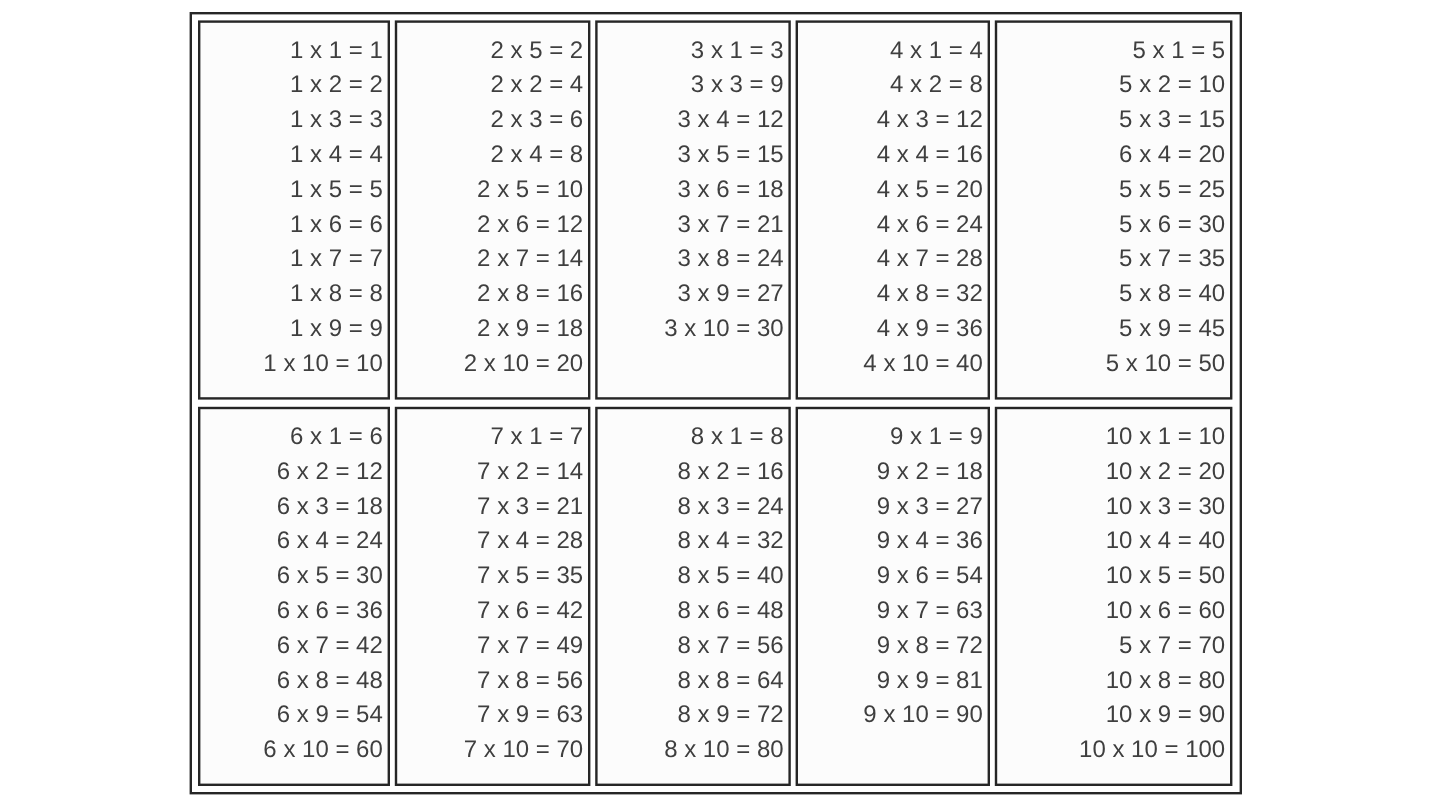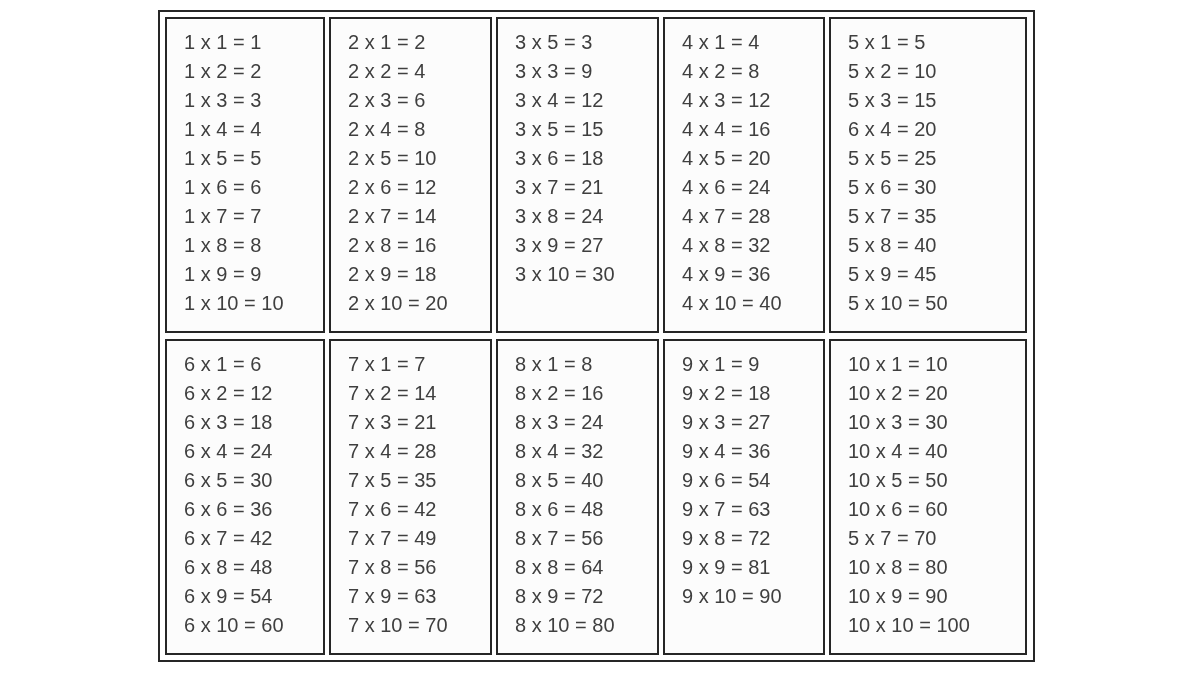--- a/index.html
+++ b/index.html
@@ -24,20 +24,21 @@
   .grid {
     width: 100%;
     height: 100%;
     box-sizing: border-box;
     display: grid;
     grid-template-columns: 160px 163px 163px 162px 198px;
     grid-template-rows: 1fr 1fr;
     column-gap: 4px;
     row-gap: 6px;
     padding: 5px;
+    text-align: right;
   }
   .cell {
     box-sizing: border-box;
     border: 2px solid var(--border-color, #262626);
     background: var(--cell-bg, #fcfcfc);
     padding: 9px 4px 4px 17px;
     color: var(--text-color, #3f3f3f);
     font-size: 20px;
     line-height: 29px;
     white-space: nowrap;
@@ -58,33 +59,33 @@
         <div class="line">1 x 3 = 3</div>
         <div class="line">1 x 4 = 4</div>
         <div class="line">1 x 5 = 5</div>
         <div class="line">1 x 6 = 6</div>
         <div class="line">1 x 7 = 7</div>
         <div class="line">1 x 8 = 8</div>
         <div class="line">1 x 9 = 9</div>
         <div class="line">1 x 10 = 10</div>
       </div>
       <div class="cell">
-        <div class="line">2 x 1 = 2</div>
+        <div class="line">2 x 5 = 2</div>
         <div class="line">2 x 2 = 4</div>
         <div class="line">2 x 3 = 6</div>
         <div class="line">2 x 4 = 8</div>
         <div class="line">2 x 5 = 10</div>
         <div class="line">2 x 6 = 12</div>
         <div class="line">2 x 7 = 14</div>
         <div class="line">2 x 8 = 16</div>
         <div class="line">2 x 9 = 18</div>
         <div class="line">2 x 10 = 20</div>
       </div>
       <div class="cell">
-        <div class="line">3 x 5 = 3</div>
+        <div class="line">3 x 1 = 3</div>
         <div class="line">3 x 3 = 9</div>
         <div class="line">3 x 4 = 12</div>
         <div class="line">3 x 5 = 15</div>
         <div class="line">3 x 6 = 18</div>
         <div class="line">3 x 7 = 21</div>
         <div class="line">3 x 8 = 24</div>
         <div class="line">3 x 9 = 27</div>
         <div class="line">3 x 10 = 30</div>
       </div>
       <div class="cell">

